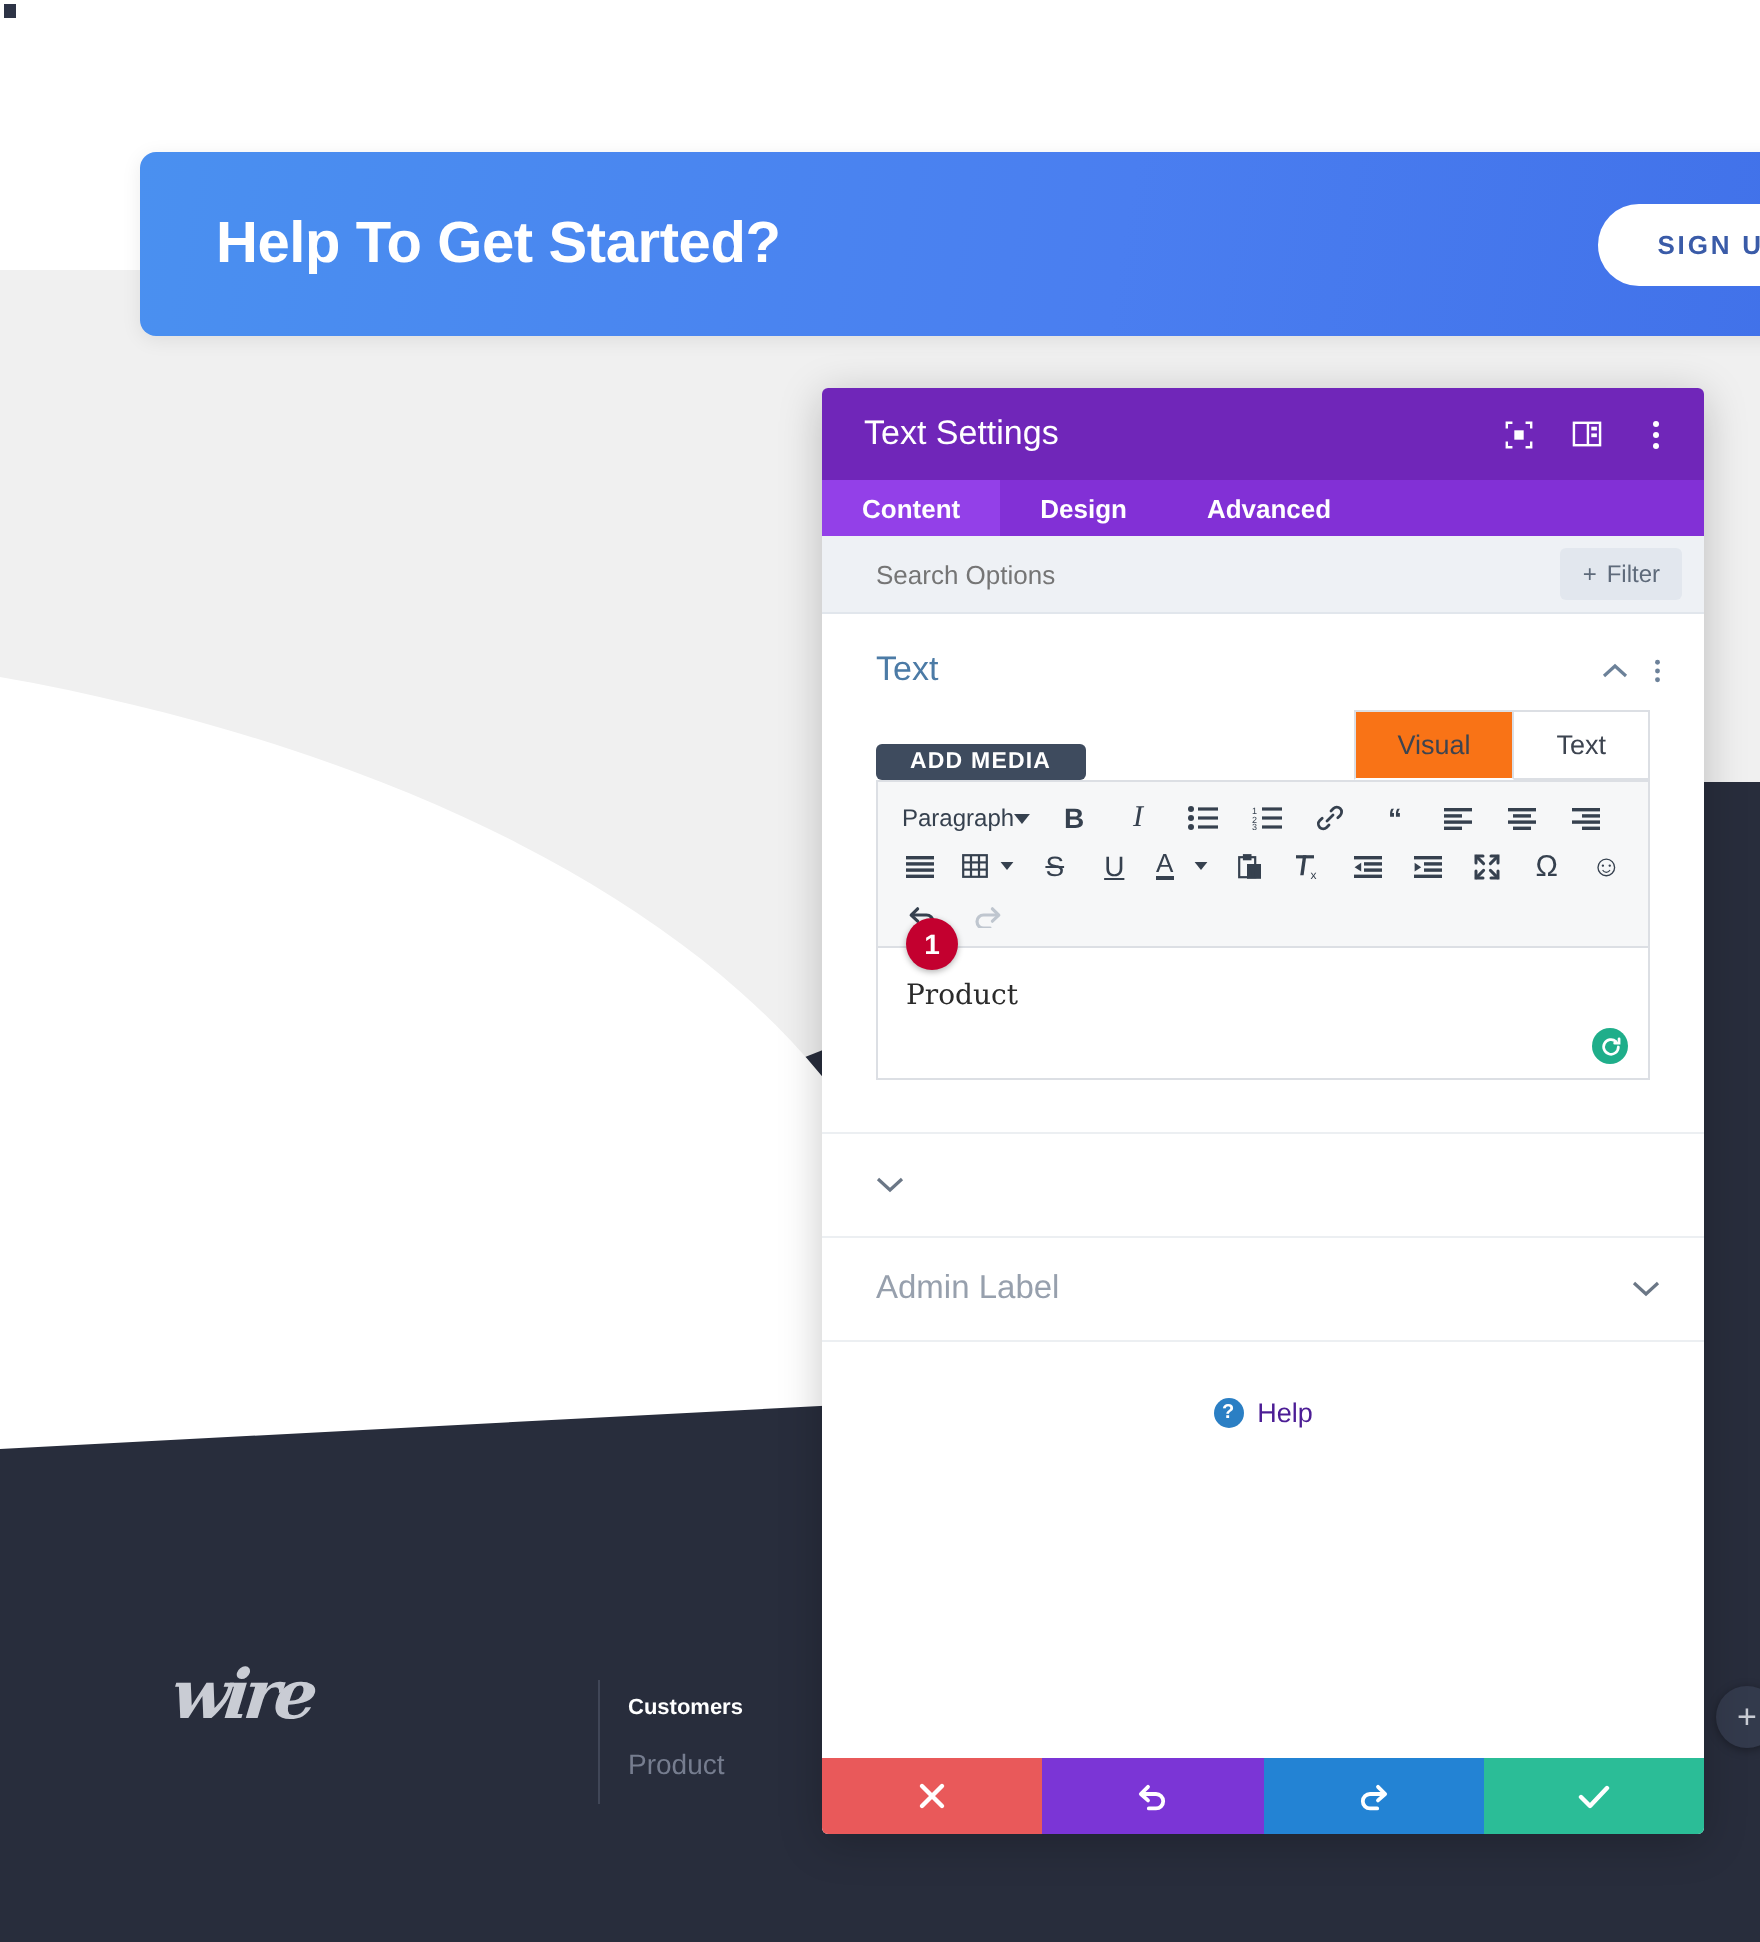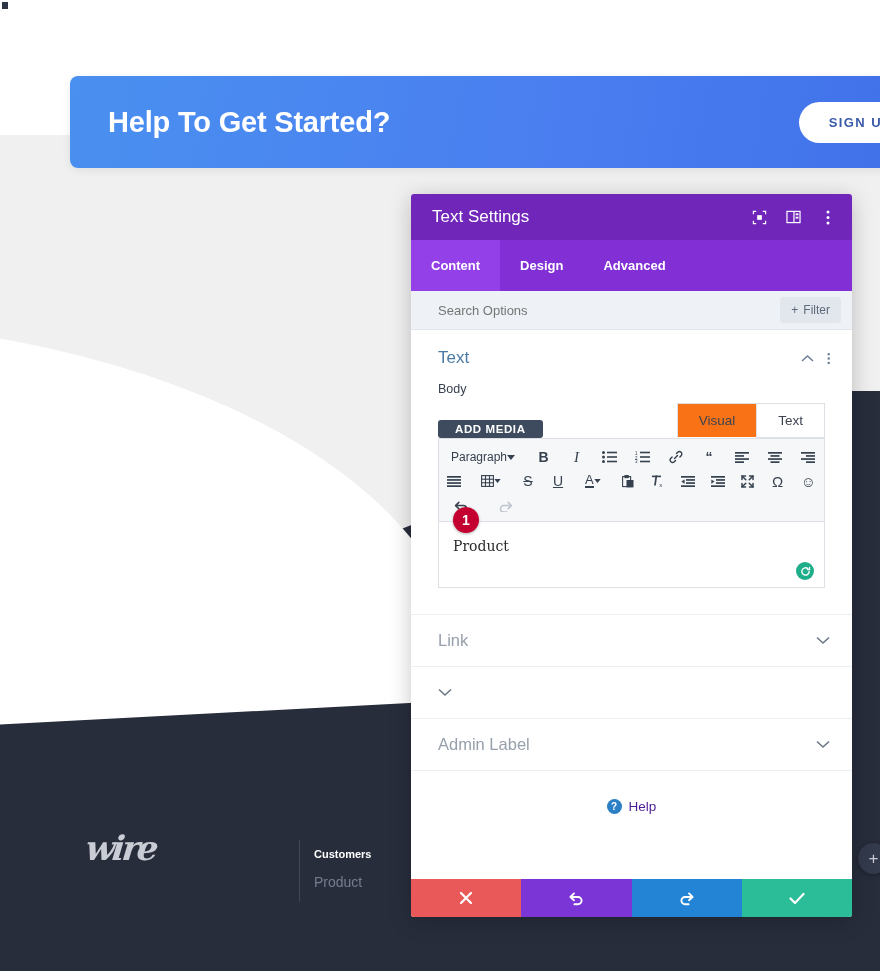--- a/index.html
+++ b/index.html
@@ -94,21 +94,21 @@
     border-radius: 3px; overflow: hidden;
   }
   .modal-header {
     height: 46px; background: #7026b9;
     display: flex; align-items: center; padding: 0 16px 0 21px;
   }
   .modal-title { color: #ffffff; font-size: 17px; font-weight: normal; flex: 1; }
   .hdr-icons { display: flex; align-items: center; gap: 17px; }
   .hdr-icon { width: 17px; height: 17px; display: flex; align-items: center; justify-content: center; color: #fff; }
 
-  .tabs { display: flex; background: #8230d6; height: 51px; }
+  .tabs { display: flex; background: #8230d6; height: 28px; }
   .tab {
     color: #ffffff; font-size: 13px; font-weight: bold;
     display: flex; align-items: center; padding: 0 20px;
   }
   .tab.active { background: #9340e8; }
 
   .search-row {
     height: 39px; background: #eef1f5; border-bottom: 1px solid #e1e6ec;
     display: flex; align-items: center; padding: 0 11px 0 27px;
   }
@@ -143,21 +143,21 @@
     font-size: 13.5px; color: #3d4450; padding: 9px 21px;
     border: 1px solid #dcdfe4; background: #f6f7f8;
   }
   .vt-tab.active { background: #f97316; border-bottom-color: #ffffff; }
   .vt-tab.text-tab { border-left: none; background: #ffffff; }
 
   .tb {
     border: 1px solid #dcdfe4; border-top: 1px solid #dcdfe4;
     background: #f6f7f8; padding: 6px 8px 4px 8px;
   }
-  .tb-row { display: flex; align-items: center; gap: 16px; flex-wrap: nowrap; }
+  .tb-row { display: flex; align-items: center; gap: 4px; flex-wrap: nowrap; }
   .tb-btn {
     width: 28px; height: 24px; display: flex; align-items: center; justify-content: center;
     color: #36414f; font-size: 13px;
   }
   .tb-btn.wide { width: 72px; justify-content: space-between; padding: 0 4px; font-size: 12px; }
   .tb-btn.disabled { color: #bfc6cf; }
 
   .editor-area {
     border: 1px solid #dcdfe4; border-top: none; background: #ffffff;
     height: 66px; position: relative; padding: 16px 14px;
@@ -291,21 +291,20 @@
           <span>
             <svg width="3.5" height="13" viewBox="0 0 4 14" fill="#6c8199">
               <circle cx="2" cy="2" r="1.4"></circle>
                 <circle cx="2" cy="7" r="1.4"></circle>
                 <circle cx="2" cy="12" r="1.4"></circle>
             </svg>
           </span>
         </div>
       </div>
 
-      <div class="field-label">Body</div>
 
       <div class="editor-wrap">
         <div class="editor-topbar">
           <button class="add-media">ADD MEDIA</button>
           <div class="vt-tabs">
             <div class="vt-tab active">Visual</div>
             <div class="vt-tab text-tab">Text</div>
           </div>
         </div>
 
@@ -482,28 +481,20 @@
           <div class="reset-badge">
             <svg width="11" height="11" viewBox="0 0 12 12" fill="none" stroke="#fff" stroke-width="1.5" stroke-linecap="round">
                 <path d="M10 6a4 4 0 11-1.3-3"></path>
                 <path d="M10.4 1.5v2.4H8"></path>
               </svg>
           </div>
         </div>
       </div>
 
       <div class="accordions">
-        <div class="acc">
-          <span class="acc-label">Link</span>
-          <span class="acc-chev">
-            <svg width="14" height="9" viewBox="0 0 14 9" fill="none" stroke="#6b7786" stroke-width="1.6">
-                <path d="M1 1.5L7 7l6-5.5"></path>
-              </svg>
-          </span>
-        </div>
         <div class="acc">
           <span class="acc-chev">
             <svg width="14" height="9" viewBox="0 0 14 9" fill="none" stroke="#6b7786" stroke-width="1.6">
                 <path d="M1 1.5L7 7l6-5.5"></path>
               </svg>
           </span>
         </div>
         <div class="acc">
           <span class="acc-label">Admin Label</span>
           <span class="acc-chev">

